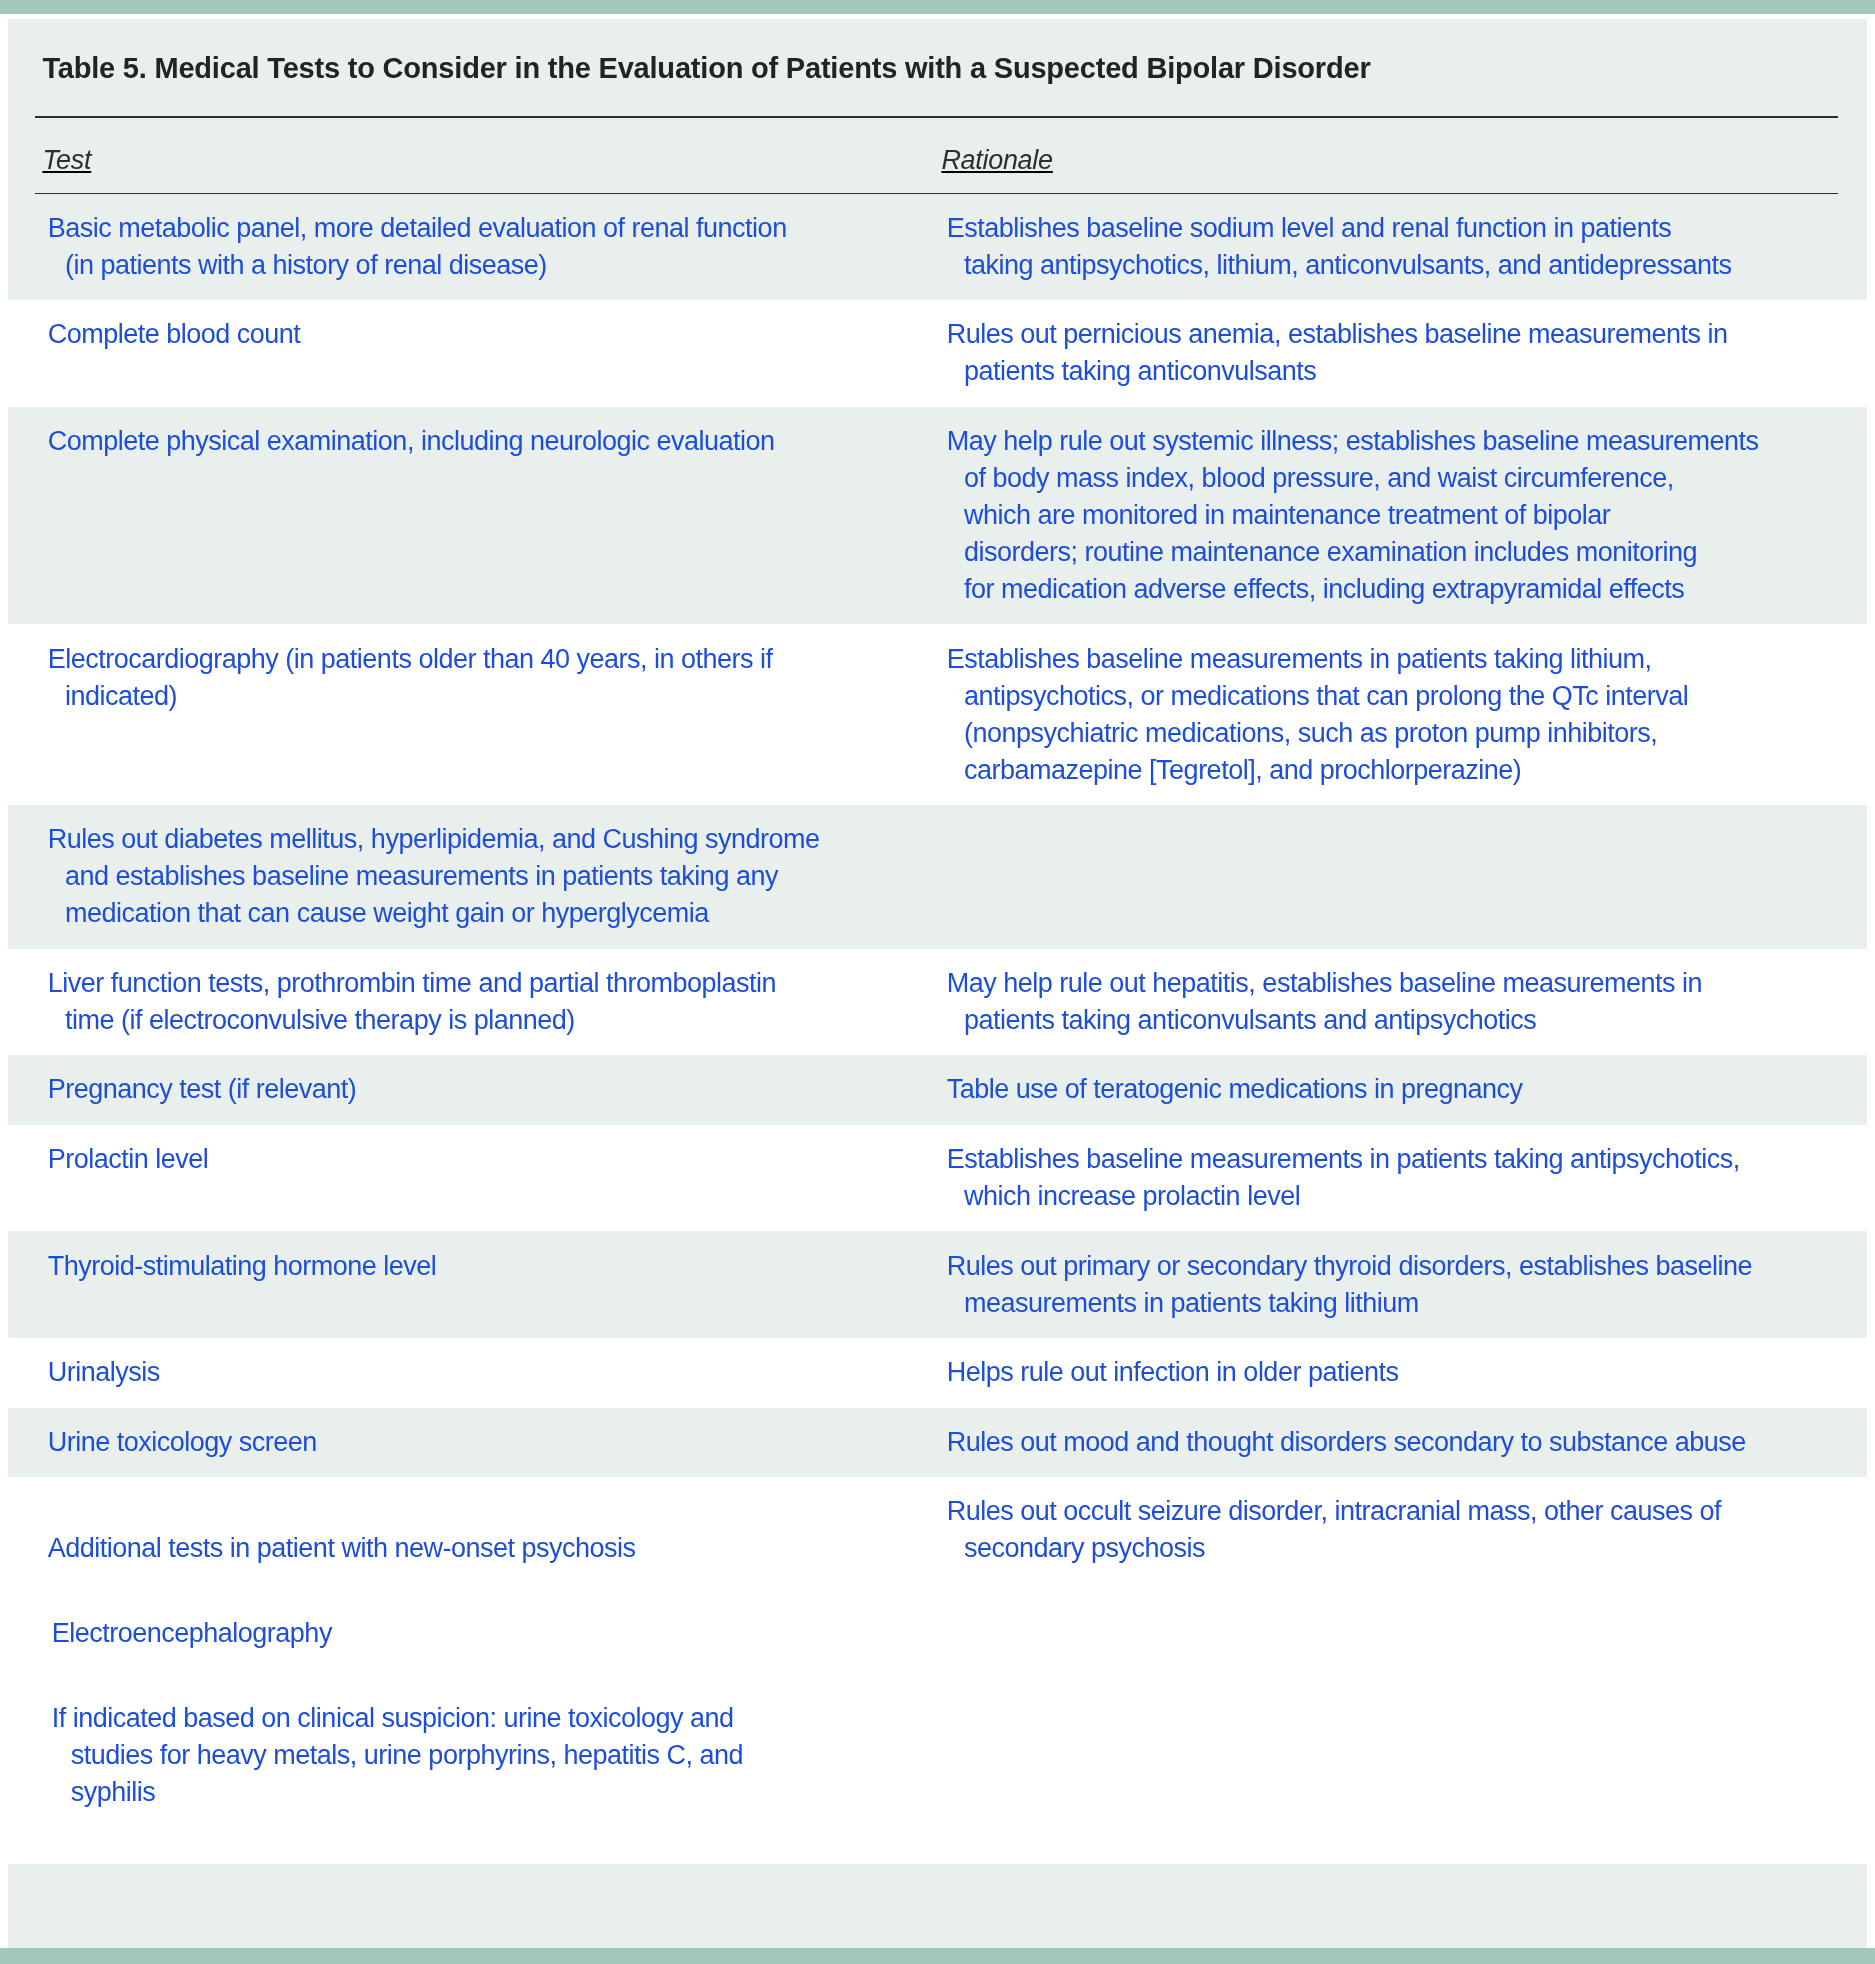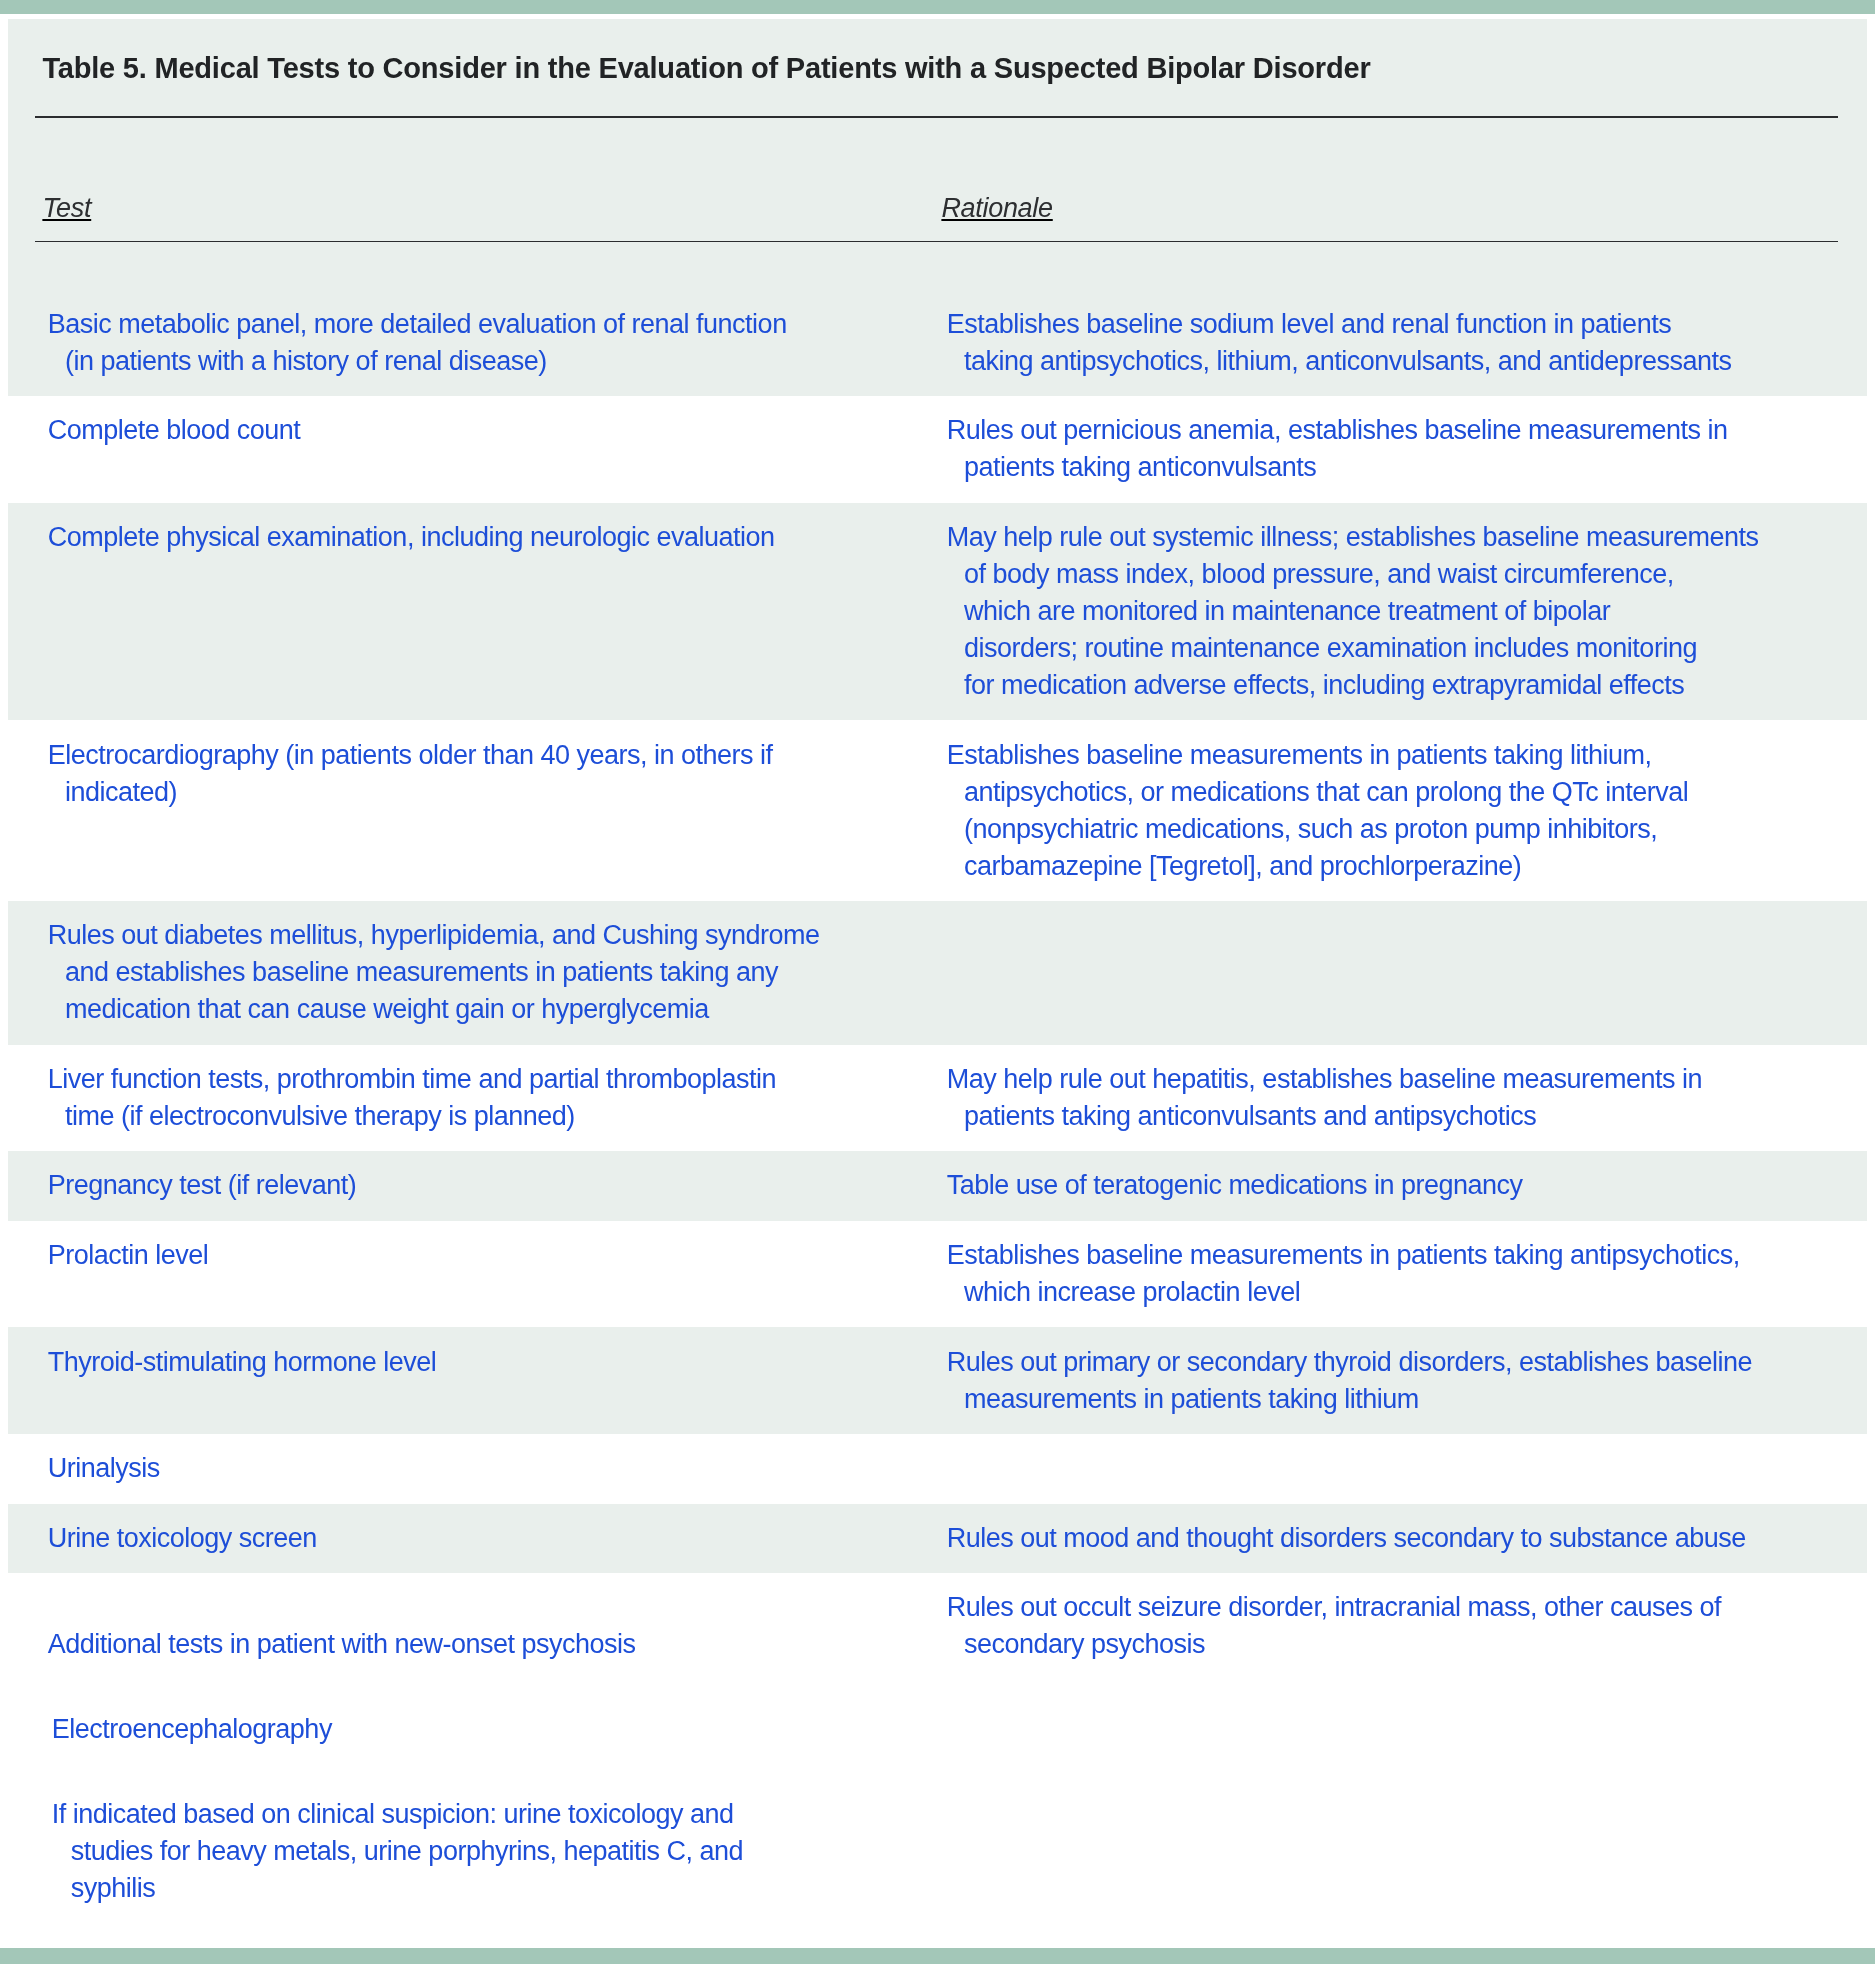--- a/index.html
+++ b/index.html
@@ -25,21 +25,20 @@
   .accent-bar.top { height: 14.4px; }
   .accent-bar.bottom { height: 17.3px; }
   .white-gap { flex: none; height: 4.8px; background: #ffffff; }
   .panel {
     flex: 1 1 auto;
     margin: 0 7.7px;
     background: #e9efec;
     display: flex;
     flex-direction: column;
     overflow: hidden;
-    gap: 48px;
   }
   .title-block {
     flex: none;
     margin: 0 29px 0 27px;
     border-bottom: 2.9px solid #2b2d2f;
     padding: 31px 0 29px 7.7px;
   }
   .table-title {
     margin: 0;
     font-size: 29px;
@@ -170,20 +169,21 @@
       </div>
 
       <div class="row odd">
         <div class="cell">Thyroid-stimulating hormone level</div>
         <div class="cell">Rules out primary or secondary thyroid disorders, establishes baseline
 measurements in patients taking lithium</div>
       </div>
 
       <div class="row even">
         <div class="cell">Urinalysis</div>
+        <div class="cell">Helps rule out infection in older patients</div>
       </div>
 
       <div class="row odd">
         <div class="cell">Urine toxicology screen</div>
         <div class="cell">Rules out mood and thought disorders secondary to substance abuse</div>
       </div>
 
       <div class="row even">
         <div class="cell has-subs">
           <div class="main-line">Additional tests in patient with new-onset psychosis</div>

